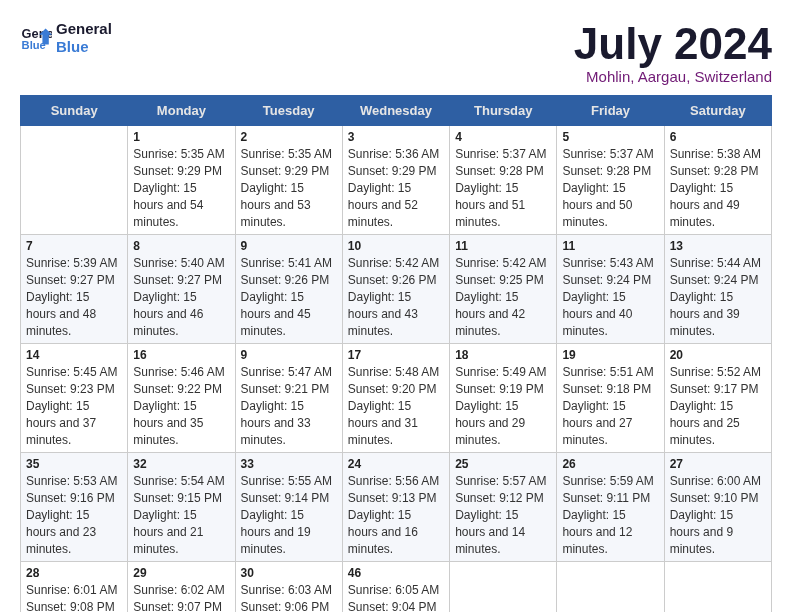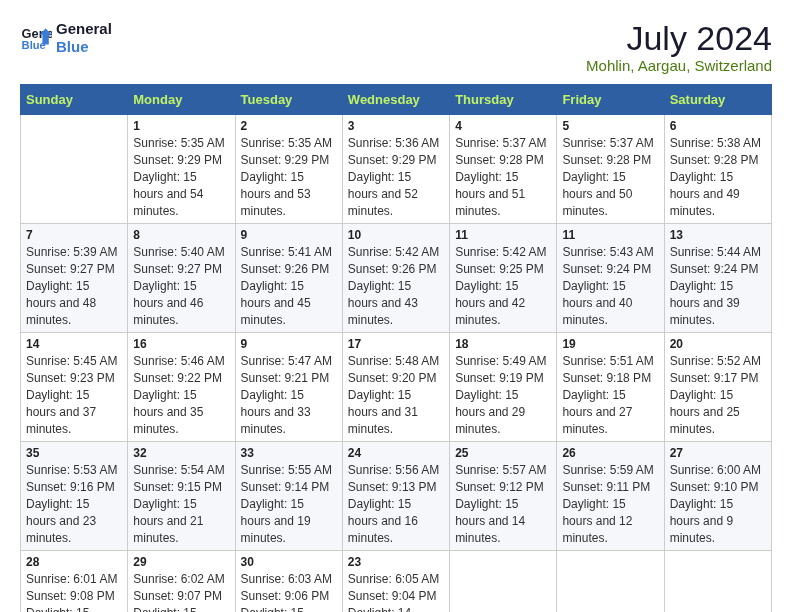--- a/index.html
+++ b/index.html
@@ -22,42 +22,42 @@
       gap: 4px;
     }
     .logo-icon {
       width: 32px;
       height: 32px;
     }
     .title-block {
       text-align: right;
     }
     .month-title {
-      font-size: 34px;
-      font-weight: normal;
+      font-size: 44px;
+      font-weight: bold;
       color: #1a1a2e;
       line-height: 1.1;
     }
     .location {
       font-size: 15px;
-      color: #4d7c0f;
+      color: #701a75;
       font-weight: normal;
     }
     table {
       width: 100%;
       border-collapse: collapse;
       table-layout: fixed;
     }
     th {
       background-color: #2e5fa3;
-      color: #bef264;
+      color: #e5e5e5;
       font-size: 13px;
       font-weight: bold;
       padding: 7px 5px;
-      text-align: left;
+      text-align: center;
       border: 1px solid #2e5fa3;
     }
     td {
       border: 1px solid #ccc;
       vertical-align: top;
       padding: 4px 5px;
       font-size: 10.5px;
       color: #222;
       height: 80px;
     }
@@ -240,21 +240,21 @@
         </td>
         <td>
           <div class="day-number">29</div>
           <div class="day-info">Sunrise: 6:02 AM<br>Sunset: 9:07 PM<br>Daylight: 15 hours and 4 minutes.</div>
         </td>
         <td>
           <div class="day-number">30</div>
           <div class="day-info">Sunrise: 6:03 AM<br>Sunset: 9:06 PM<br>Daylight: 15 hours and 2 minutes.</div>
         </td>
         <td>
-          <div class="day-number">23</div>
+          <div class="day-number">46</div>
           <div class="day-info">Sunrise: 6:05 AM<br>Sunset: 9:04 PM<br>Daylight: 14 hours and 59 minutes.</div>
         </td>
         <td class="empty-cell"></td>
         <td class="empty-cell"></td>
         <td class="empty-cell"></td>
       </tr>
     </tbody>
 </table>
 
 </body></html>

